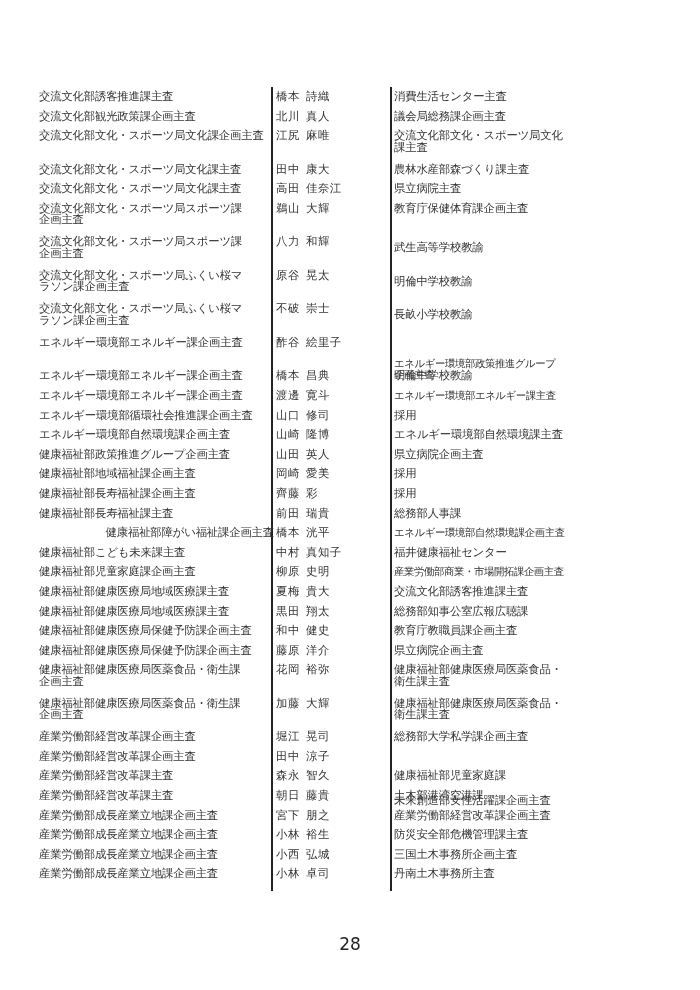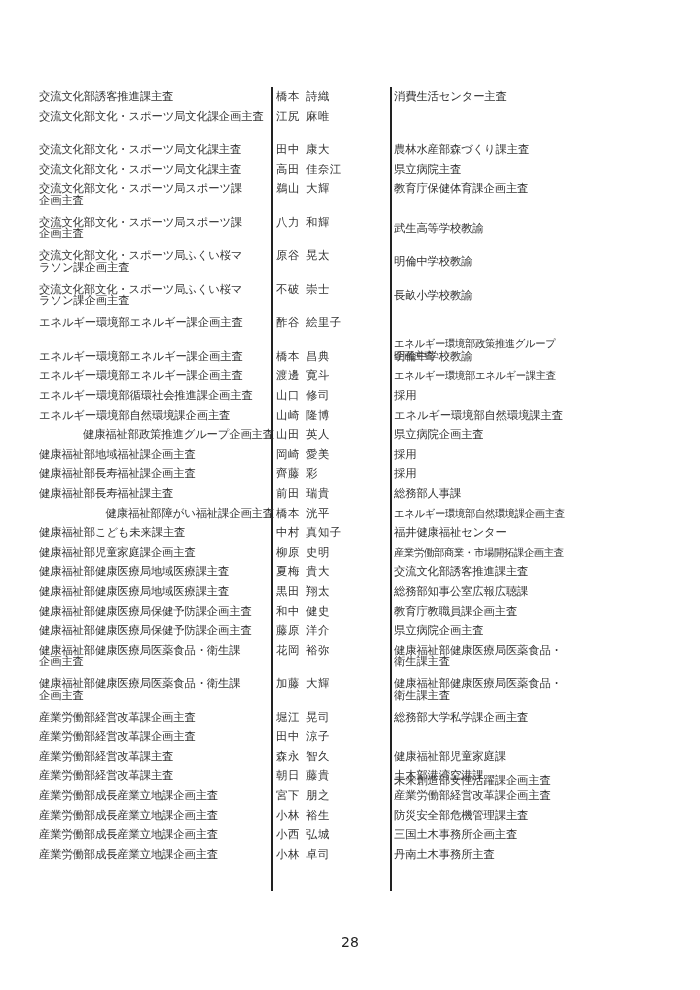--- a/index.html
+++ b/index.html
@@ -13,37 +13,44 @@
   .row { display: flex; align-items: flex-start; font-size: 11.4px; line-height: 11.5px; }
   .row.single { height: 19.6px; padding-top: 4px; box-sizing: border-box; }
   .row.double { height: 33.5px; padding-top: 4px; box-sizing: border-box; }
   .c1 { width: 235px; letter-spacing: -0.2px; }
   .c2 { position: absolute; left: 237px; width: 110px; letter-spacing: 0.5px; }
   .c3 { position: absolute; left: 355px; width: 200px; letter-spacing: -0.2px; }
   .rowwrap { position: relative; }
   .c2 .sur { display: inline-block; width: 30px; }
   .small { font-size: 10.4px; letter-spacing: -0.4px; }
   .pagenum { position: absolute; top: 934px; left: 0; width: 700px; text-align: center;
-             font-family: "DejaVu Sans", "Liberation Sans", sans-serif; font-size: 14px; color: #222; }
+             font-family: "DejaVu Sans", "Liberation Sans", sans-serif; font-size: 17px; color: #222; }
 </style>
 </head>
 <body>
 
 <div class="page">
   <div class="vline v1"></div>
   <div class="vline v2"></div>
   <div class="table" id="personnel-table">
       <div class="row rowwrap single">
         <div class="c1" style="white-space: pre-line;">交流文化部誘客推進課主査</div>
         <div class="c2"><span class="sur">橋本</span><span>詩織</span></div>
         <div class="c3" style="white-space: pre-line;">消費生活センター主査</div>
       </div>
+      <div class="row rowwrap single">
+        <div class="c1" style="white-space: pre-line;">交流文化部観光政策課企画主査</div>
+        <div class="c2"><span class="sur">北川</span><span>真人</span></div>
+        <div class="c3" style="white-space: pre-line;">議会局総務課企画主査</div>
+      </div>
       <div class="row rowwrap double">
         <div class="c1" style="white-space: pre-line;">交流文化部文化・スポーツ局文化課企画主査</div>
         <div class="c2"><span class="sur">江尻</span><span>麻唯</span></div>
+        <div class="c3" style="white-space: pre-line;">交流文化部文化・スポーツ局文化
+課主査</div>
       </div>
       <div class="row rowwrap single">
         <div class="c1" style="white-space: pre-line;">交流文化部文化・スポーツ局文化課主査</div>
         <div class="c2"><span class="sur">田中</span><span>康大</span></div>
         <div class="c3" style="white-space: pre-line;">農林水産部森づくり課主査</div>
       </div>
       <div class="row rowwrap single">
         <div class="c1" style="white-space: pre-line;">交流文化部文化・スポーツ局文化課主査</div>
         <div class="c2"><span class="sur">高田</span><span>佳奈江</span></div>
         <div class="c3" style="white-space: pre-line;">県立病院主査</div>
@@ -92,21 +99,21 @@
         <div class="c1" style="white-space: pre-line;">エネルギー環境部循環社会推進課企画主査</div>
         <div class="c2"><span class="sur">山口</span><span>修司</span></div>
         <div class="c3" style="white-space: pre-line;">採用</div>
       </div>
       <div class="row rowwrap single">
         <div class="c1" style="white-space: pre-line;">エネルギー環境部自然環境課企画主査</div>
         <div class="c2"><span class="sur">山崎</span><span>隆博</span></div>
         <div class="c3" style="white-space: pre-line;">エネルギー環境部自然環境課主査</div>
       </div>
       <div class="row rowwrap single">
-        <div class="c1" style="white-space: pre-line; text-align: right;">健康福祉部政策推進グループ企画主査</div>
+        <div class="c1" style="white-space: pre-line;">健康福祉部政策推進グループ企画主査</div>
         <div class="c2"><span class="sur">山田</span><span>英人</span></div>
         <div class="c3" style="white-space: pre-line;">県立病院企画主査</div>
       </div>
       <div class="row rowwrap single">
         <div class="c1" style="white-space: pre-line;">健康福祉部地域福祉課企画主査</div>
         <div class="c2"><span class="sur">岡崎</span><span>愛美</span></div>
         <div class="c3" style="white-space: pre-line;">採用</div>
       </div>
       <div class="row rowwrap single">
         <div class="c1" style="white-space: pre-line;">健康福祉部長寿福祉課企画主査</div>

